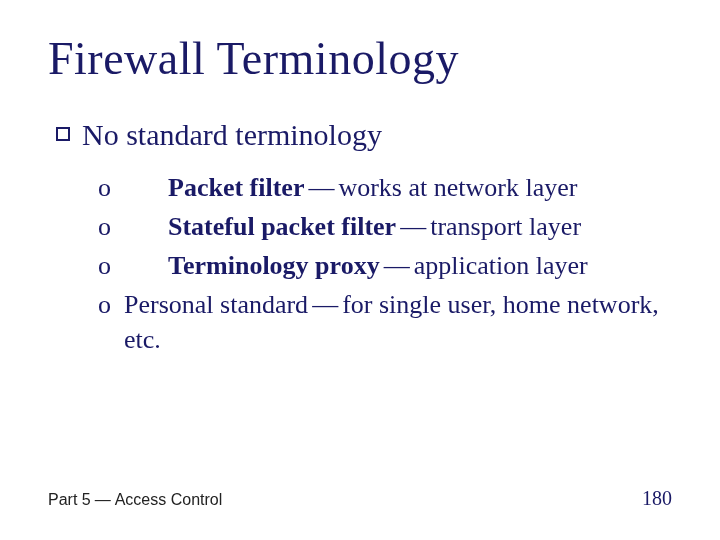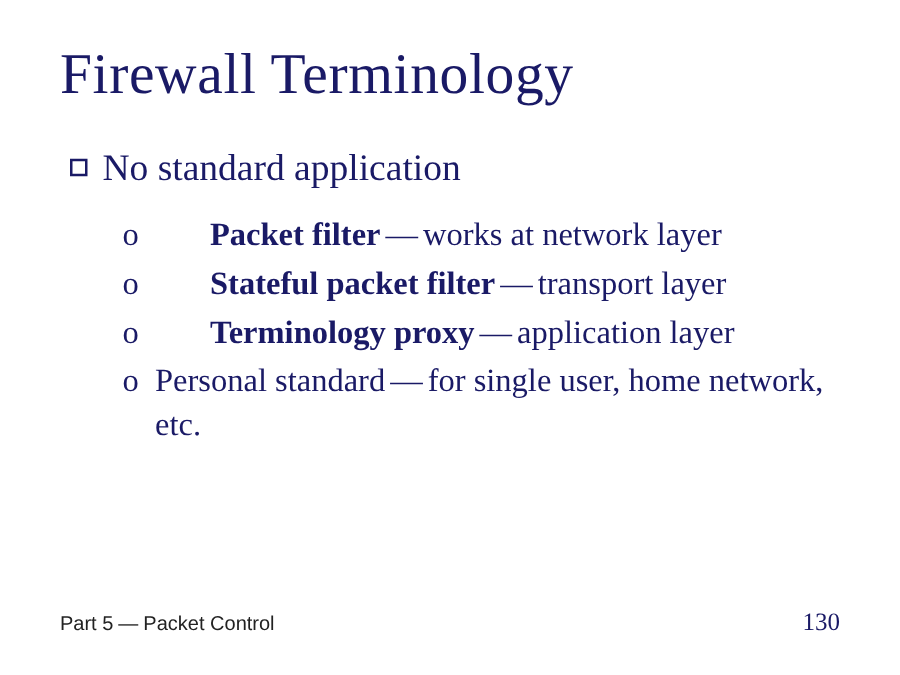--- a/index.html
+++ b/index.html
@@ -73,21 +73,21 @@
   }
 </style>
 </head>
 <body>
 
 <h1 class="title">Firewall Terminology</h1>
 
 <div class="bullets">
   <div class="bullet-line">
     <span class="square-marker"></span>
-    <span>No standard application</span>
+    <span>No standard terminology</span>
   </div>
 
   <div class="subitems">
     <div class="sub-line">
       <span class="o-marker">o</span>
       <span class="sub-text">
         <span class="bold">Packet filter</span><span class="dash">—</span><span>works at network layer</span>
       </span>
     </div>
     <div class="sub-line">
@@ -106,16 +106,16 @@
       <span class="o-marker">o</span>
       <span class="sub-text">
         <span>Personal standard</span><span class="dash">—</span><span>for single user, home network, etc.</span>
       </span>
     </div>
   </div>
 </div>
 
 <div class="footer">
   <div class="footer-left">
-    <span>Part 5</span><span class="footer-dash">—</span><span>Packet Control</span>
+    <span>Part 5</span><span class="footer-dash">—</span><span>Access Control</span>
   </div>
-  <div class="footer-right">130</div>
+  <div class="footer-right">180</div>
 </div>
 
 </body></html>

